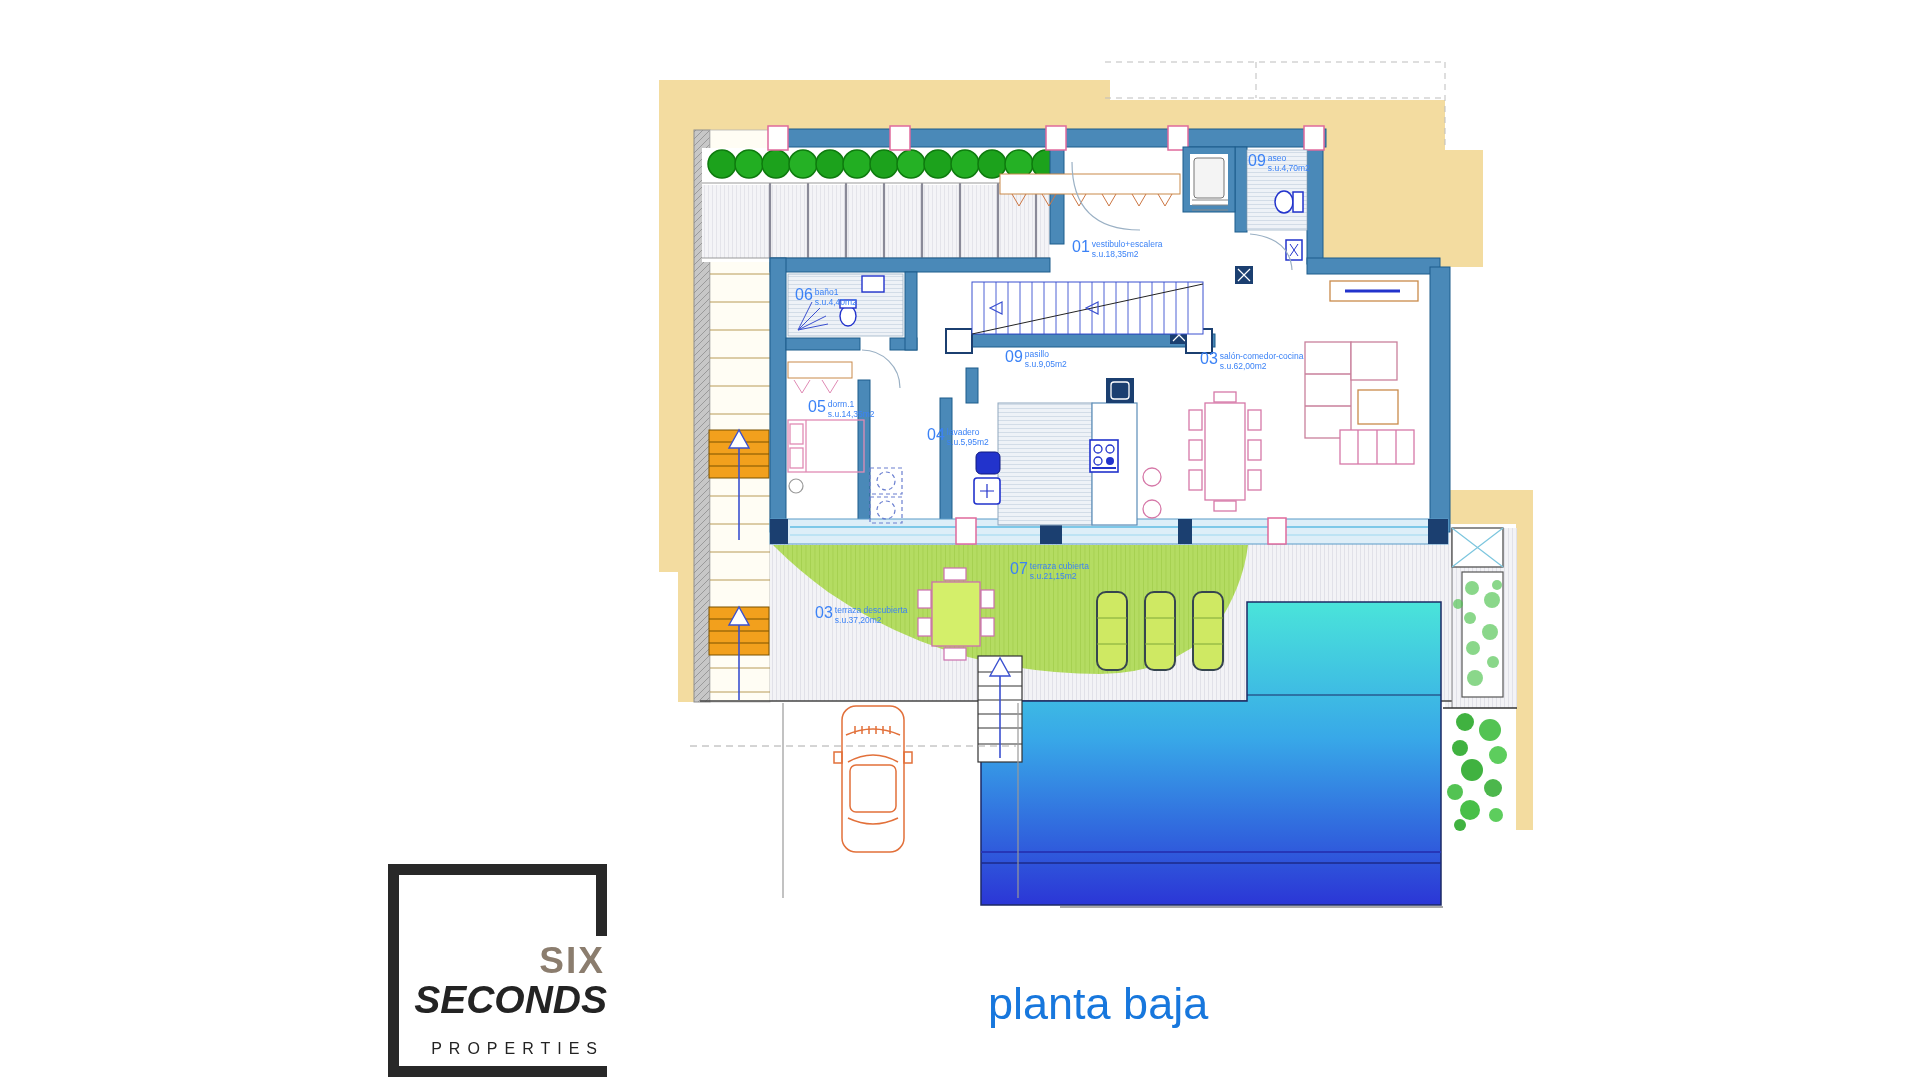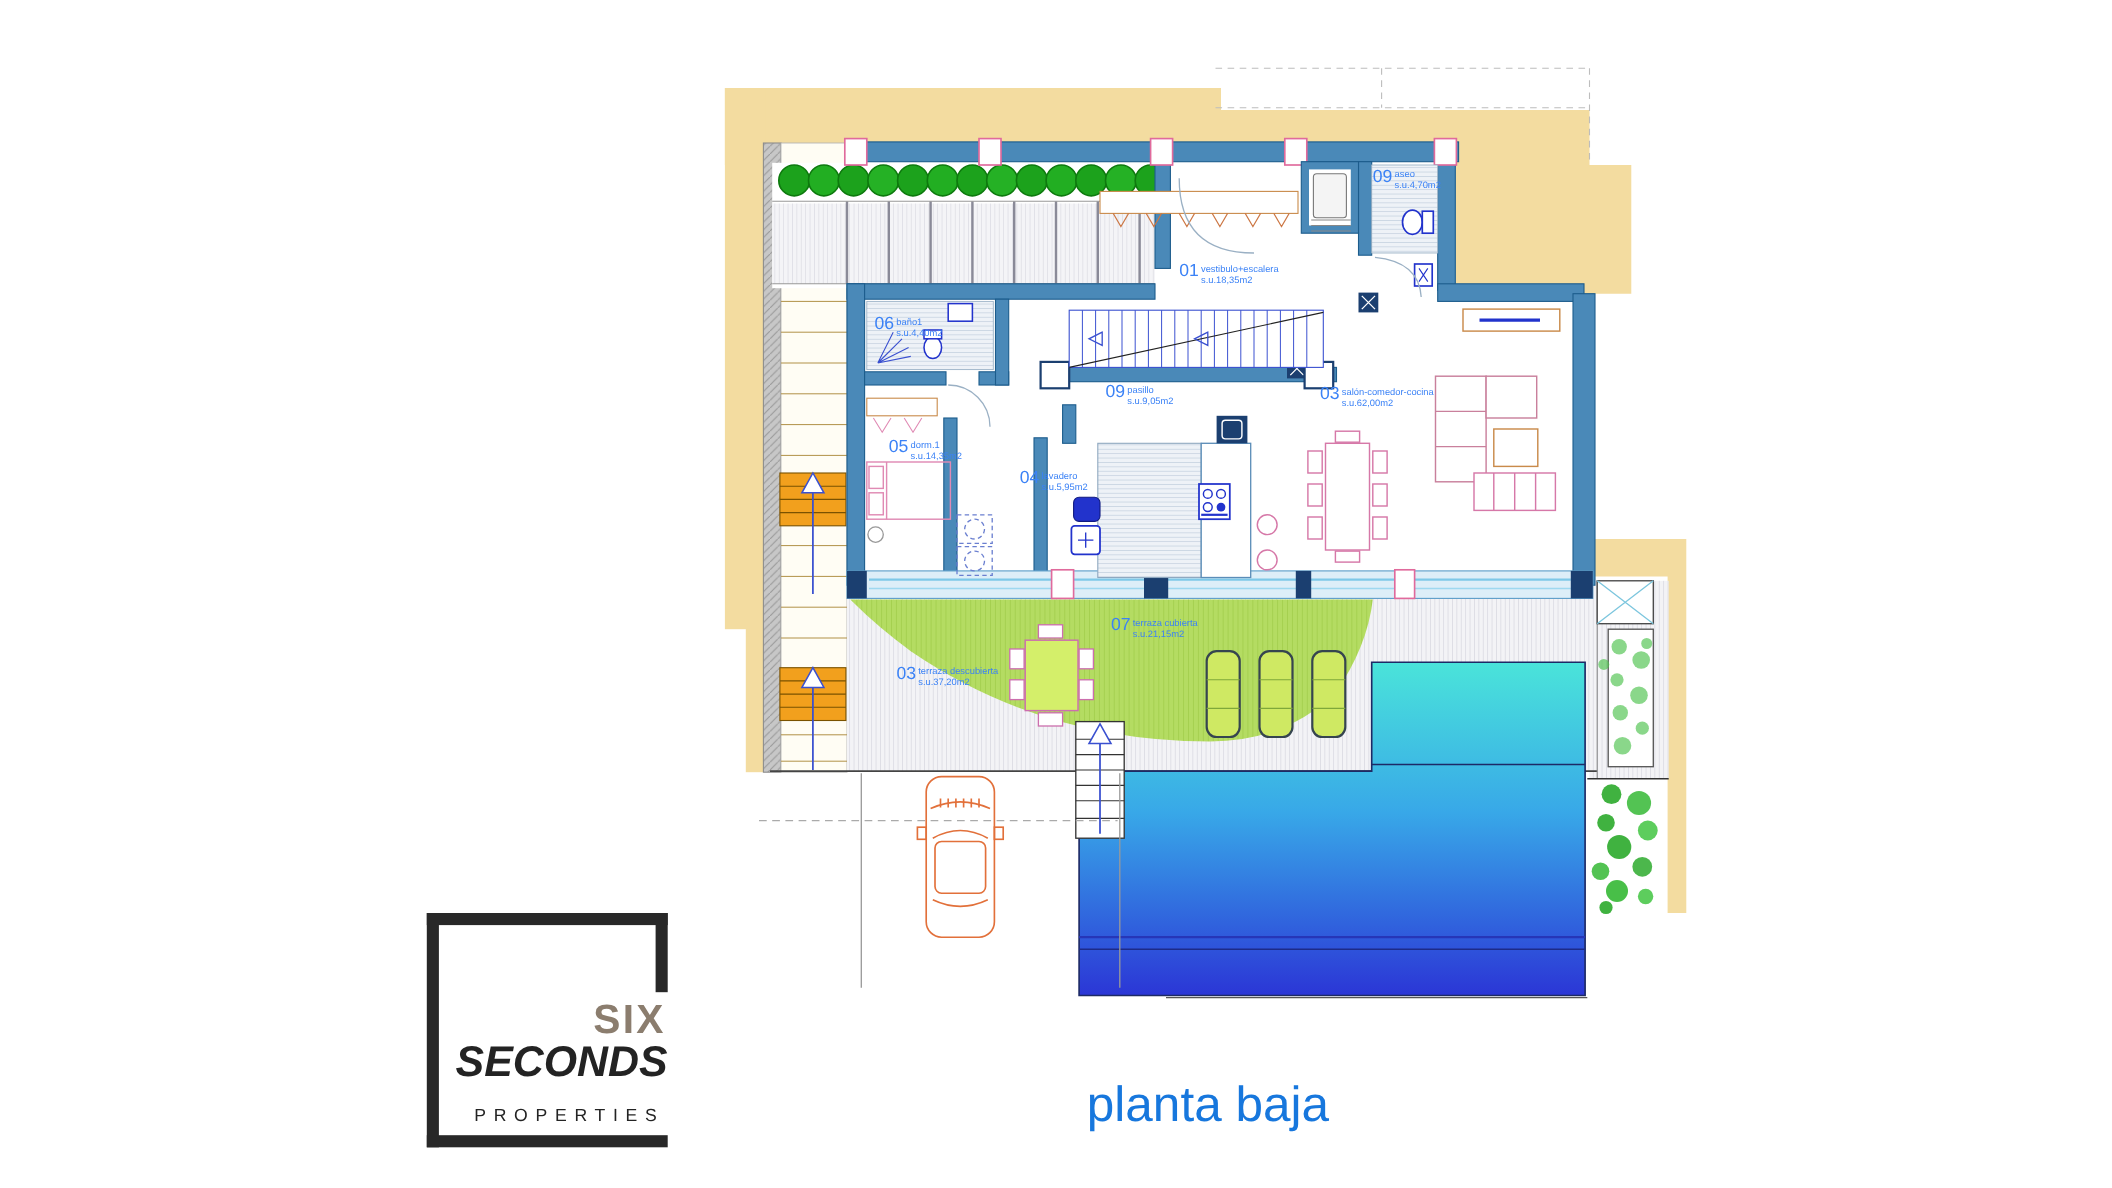--- a/index.html
+++ b/index.html
@@ -6,21 +6,21 @@
   .stage{position:relative;width:1920px;height:1080px;background:#ffffff;overflow:hidden;
          font-family:"Liberation Sans",sans-serif;}
   .stage svg{position:absolute;left:0;top:0;}
   
   .rl{position:absolute;display:flex;gap:2px;color:#3b82f6;z-index:5;}
   .rn{font-size:16px;line-height:0.9;font-weight:400;}
   .rt{display:flex;flex-direction:column;font-size:8.5px;line-height:1.15;font-weight:400;}
   
   .title{position:absolute;left:988px;top:978px;font-size:45px;color:#1777dd;z-index:5;}
   
-  .logo{position:absolute;left:388px;top:830px;width:219px;height:213px;z-index:5;}
+  .logo{position:absolute;left:388px;top:864px;width:219px;height:213px;z-index:5;}
   .logo .frame-l{position:absolute;left:0;top:0;width:100%;height:100%;
       border-left:11px solid #282828;border-top:11px solid #282828;border-bottom:11px solid #282828;box-sizing:border-box;}
   .logo .frame-r{position:absolute;right:0;top:0;width:11px;height:72px;background:#282828;}
   .logo .six{position:absolute;right:2px;top:76px;font-size:37px;font-weight:700;color:#8b7d6e;letter-spacing:2px;}
   .logo .seconds{position:absolute;right:0px;top:114px;font-size:39px;font-weight:700;color:#232323;letter-spacing:0px;font-style:italic;}
   .logo .props{position:absolute;right:3px;top:176px;font-size:16px;font-weight:400;color:#232323;letter-spacing:7px;}
 </style>
 </head>
 <body>
 

